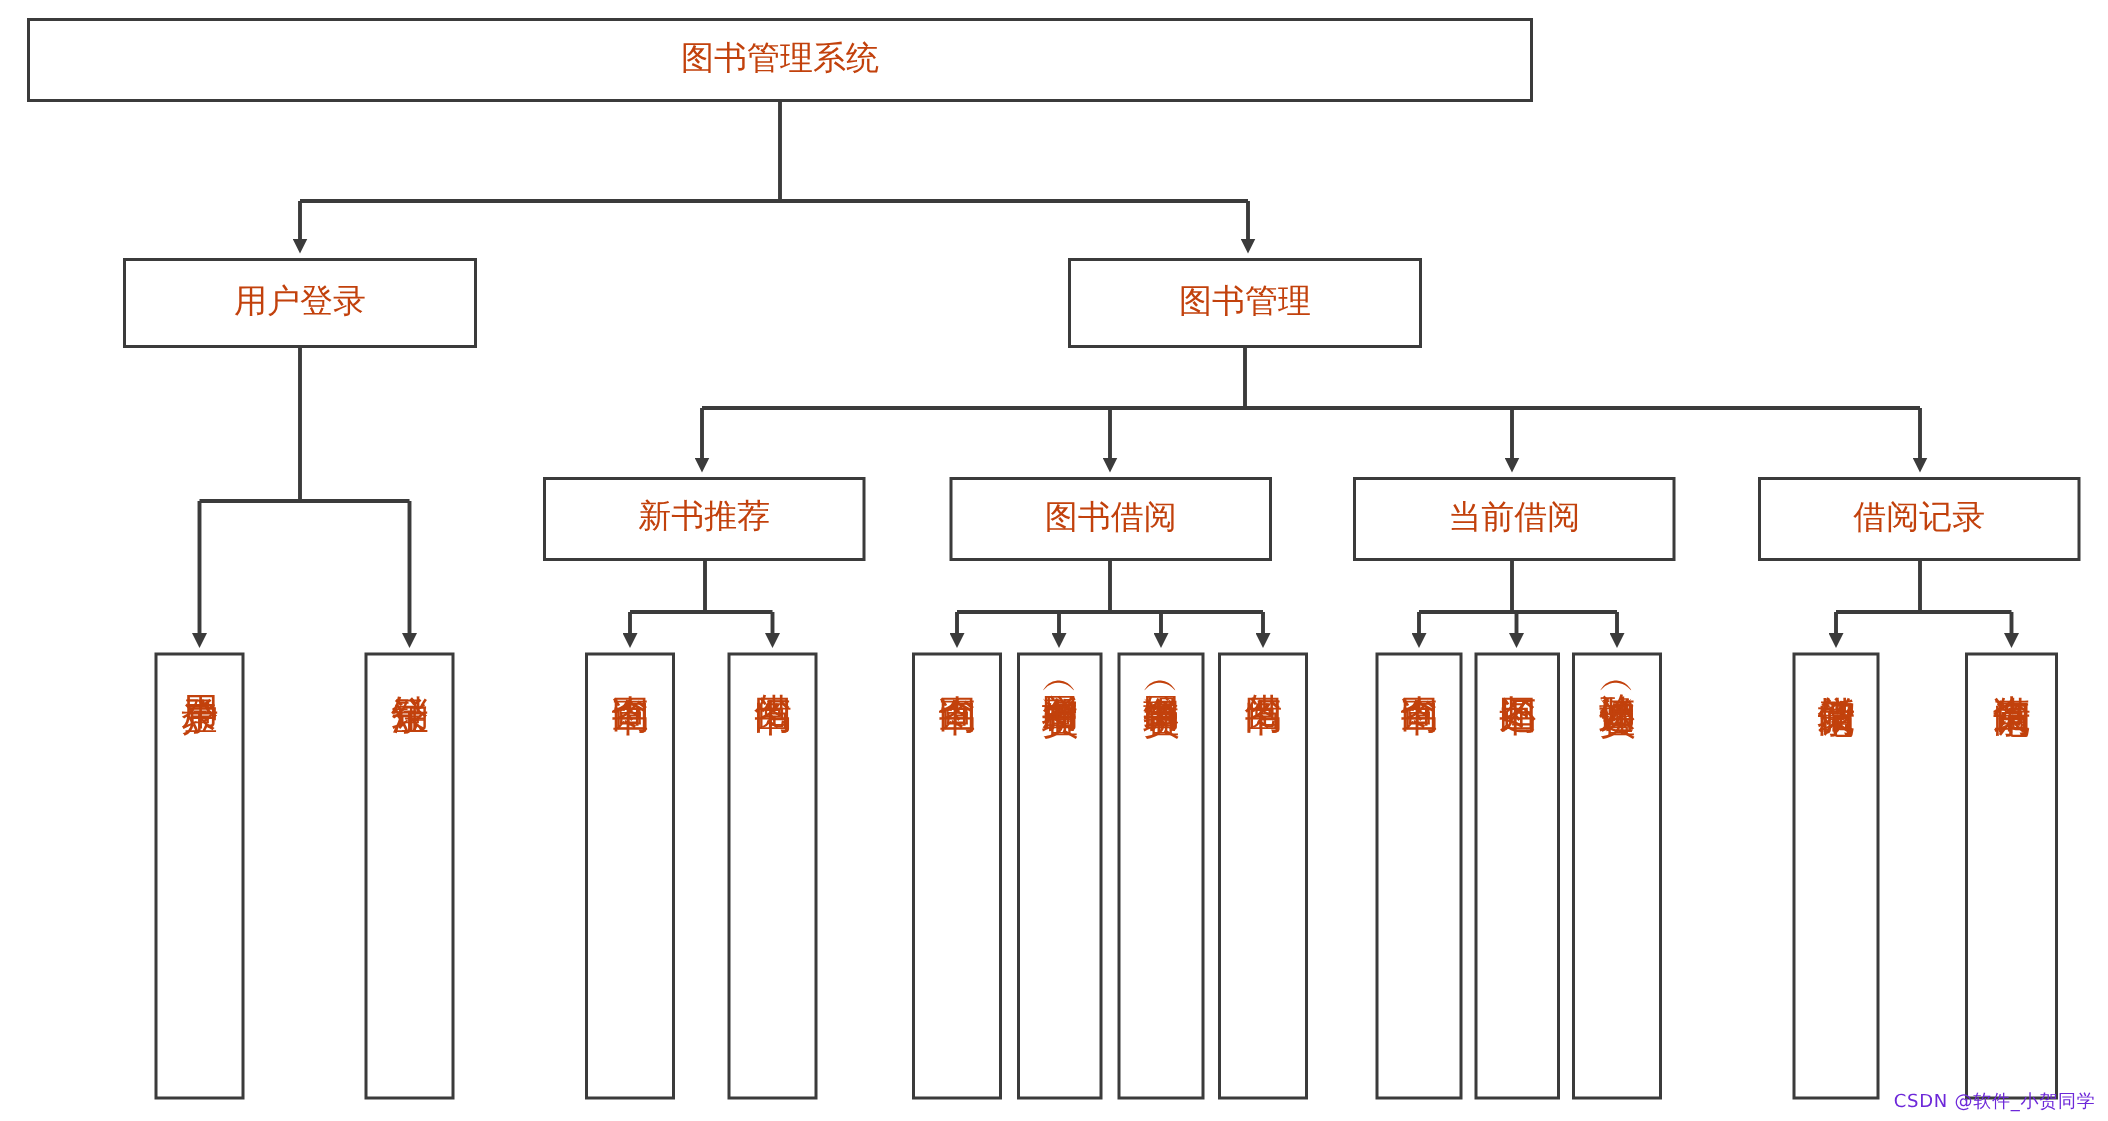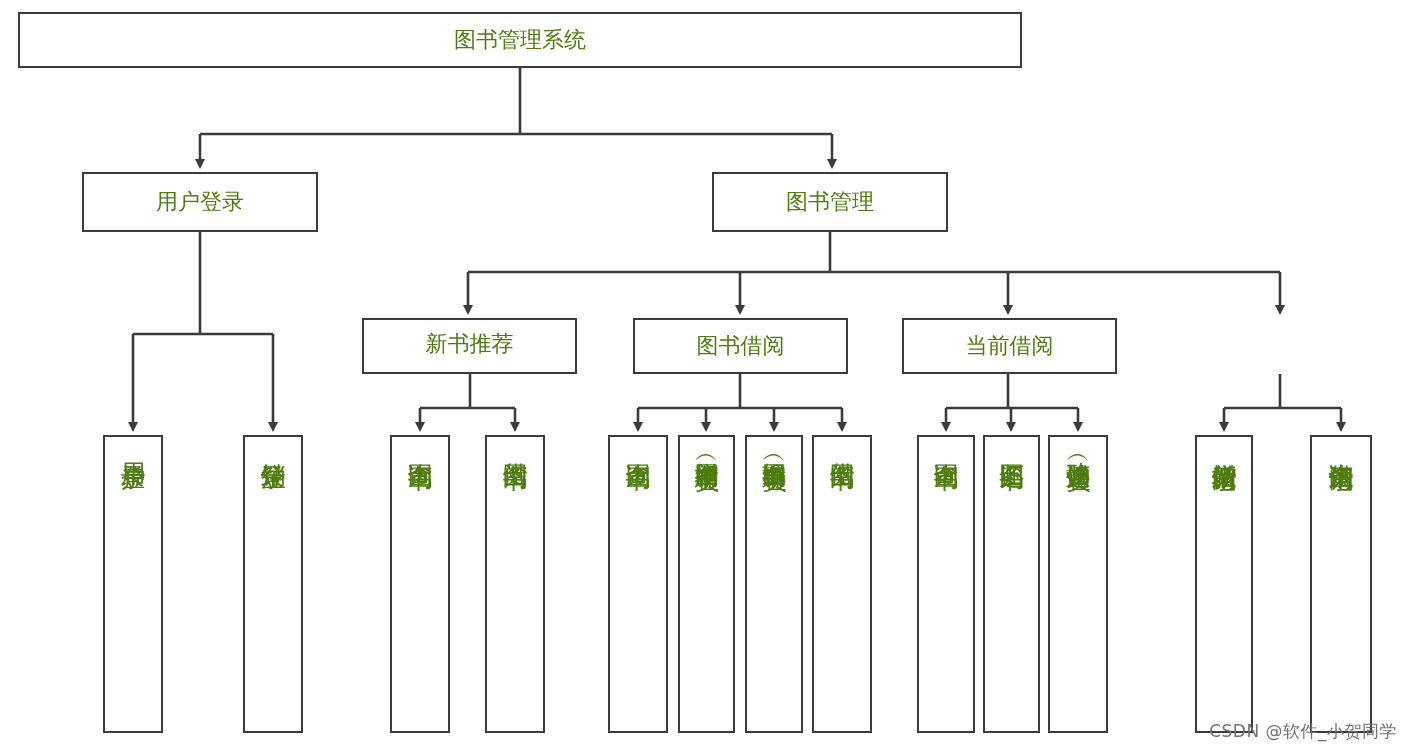--- a/index.html
+++ b/index.html
@@ -26,21 +26,21 @@
     pointer-events: none;
   }
   .node {
     position: absolute;
     box-sizing: border-box;
     background: #ffffff;
     border: 2px solid #3b3b3b;
     display: flex;
     align-items: center;
     justify-content: center;
-    color: #4d7c0f;
+    color: #c2410c;
   }
   .node .label {
     display: block;
     text-align: center;
     line-height: 1.18;
     white-space: nowrap;
   }
   .node.horiz .label {
     font-size: 22px;
   }
@@ -56,22 +56,22 @@
     line-height: 1.1;
     white-space: nowrap;
   }
   .node.vert.narrow .label {
     font-size: 24px;
   }
   .watermark {
     position: absolute;
     right: 8px;
     bottom: 4px;
-    font-size: 17px;
-    color: #737373;
+    font-size: 12px;
+    color: #6d28d9;
     letter-spacing: 0.5px;
     white-space: nowrap;
   }
 </style>
 </head>
 <body>
 
 <div id="canvas">
 
   <svg class="edges" viewBox="0 0 1405 747" xmlns="http://www.w3.org/2000/svg">
@@ -137,20 +137,23 @@
 
   <div class="node horiz" style="left:362px; top:318px; width:215px; height:56px;font-family:Liberation Mono, monospace;">
     <span class="label">新书推荐</span>
   </div>
   <div class="node horiz" style="left:633px; top:318px; width:215px; height:56px;align-items:center;">
     <span class="label">图书借阅</span>
   </div>
   <div class="node horiz" style="left:902px; top:318px; width:215px; height:56px;">
     <span class="label">当前借阅</span>
   </div>
+  <div class="node horiz" style="left:1172px; top:318px; width:215px; height:56px;">
+    <span class="label">借阅记录</span>
+  </div>
 
   <div class="node vert" style="left:103px; top:435px; width:60px; height:298px;">
     <span class="label">用户登录</span>
   </div>
   <div class="node vert" style="left:243px; top:435px; width:60px; height:298px;">
     <span class="label">注销登录</span>
   </div>
   <div class="node vert" style="left:390px; top:435px; width:60px; height:298px;">
     <span class="label">查询图书</span>
   </div>

